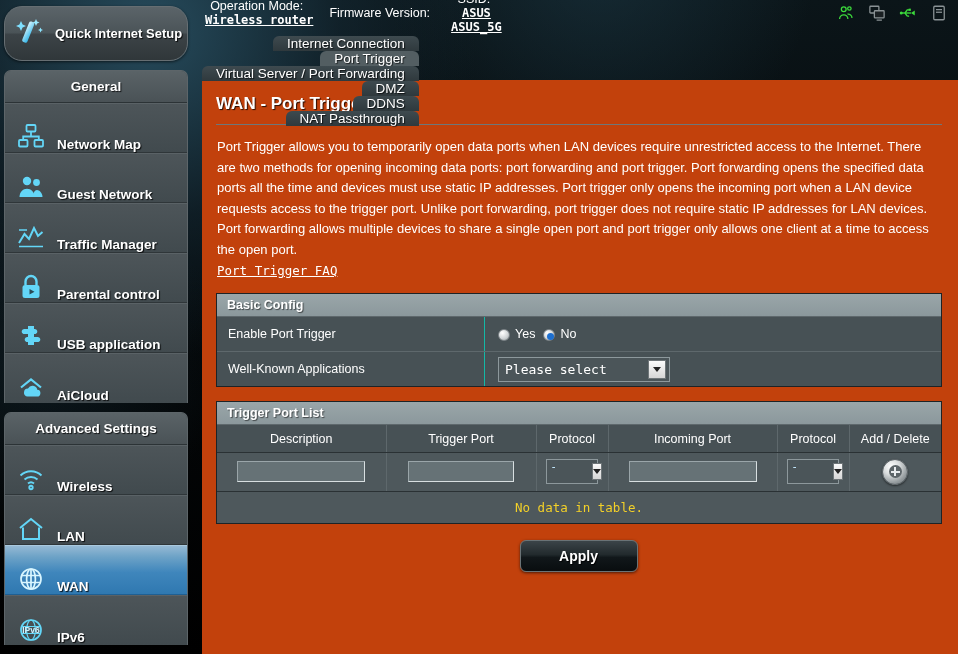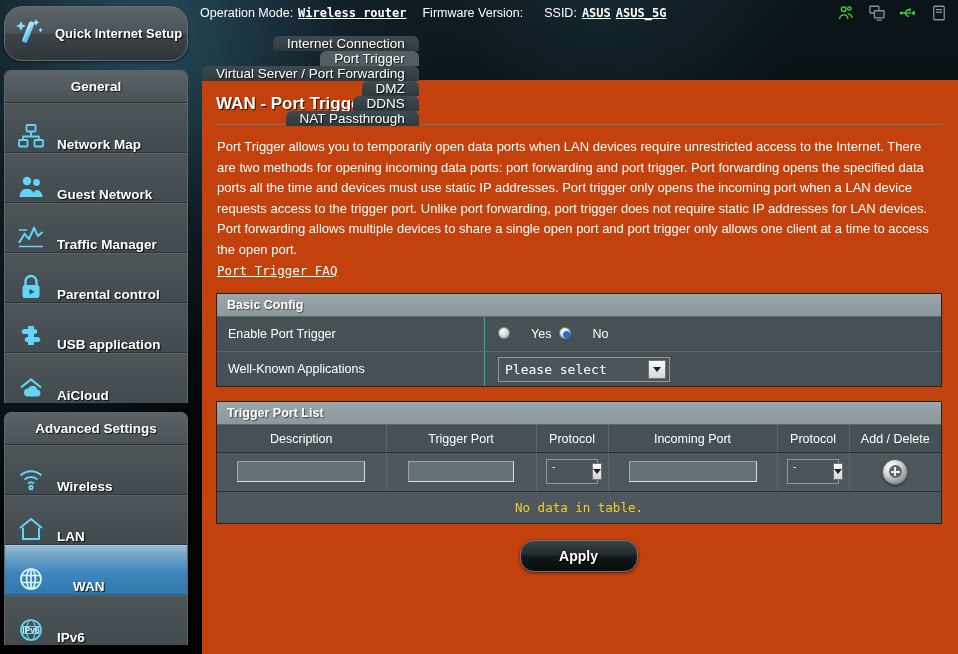--- a/index.html
+++ b/index.html
@@ -29,21 +29,21 @@
   .topbar {
     position: absolute;
     left: 200px; top: 0; width: 758px; height: 26px;
     display: flex;
     align-items: center;
     color: #ffffff;
     font-size: 12.5px;
     z-index: 6;
     white-space: nowrap;
   }
-  .topbar .field { margin-right: 16px; display: flex; align-items: center; }
+  .topbar .field { margin-right: 16px; display: flex; align-items: center; flex-direction: column; }
   .topbar .lbl { color: #ffffff; }
   .topbar .val {
     color: #ffffff;
     font-family: "DejaVu Sans Mono", monospace;
     font-size: 12px;
     font-weight: bold;
     text-decoration: underline;
     margin-left: 5px;
   }
   .topbar .spacer { flex: 1 1 auto; }
@@ -112,21 +112,20 @@
     color: #ffffff;
     font-weight: bold;
     font-size: 13.5px;
     margin-left: 11px;
     text-shadow: 1px 1px 1px rgba(0,0,0,0.85);
   }
   .nav-item.active {
     background: linear-gradient(180deg, #95b9d4 0%, #6ea3c7 22%, #3f86bc 55%, #2f78b0 100%);
     border-top: 1px solid #a9c9de;
     border-bottom: 1px solid #1f5f92;
-    gap: 16px;
   }
   .nav-item.active::after {
     content: "";
     position: absolute;
     right: -14px; top: 0;
     width: 0; height: 0;
     border-top: 25px solid transparent;
     border-bottom: 25px solid transparent;
     border-left: 14px solid #5c94bf;
   }
@@ -232,21 +231,21 @@
     align-items: center;
   }
   .form-ctrl {
     flex: 1;
     padding-left: 13px;
     display: flex;
     align-items: center;
     height: 100%;
   }
 
-  .radio-wrap { display: flex; align-items: flex-start; gap: 21px; margin-right: 8px; cursor: pointer; }
+  .radio-wrap { display: flex; align-items: flex-end; gap: 5px; margin-right: 8px; cursor: pointer; }
   .radio {
     width: 12px; height: 12px; border-radius: 50%;
     background: radial-gradient(circle at 35% 30%, #ffffff 0%, #d2d6d8 55%, #9aa0a3 100%);
     border: 1px solid #7d8488;
     display: inline-block;
     position: relative;
   }
   .radio.checked::after {
     content: "";
     position: absolute;
@@ -356,21 +355,21 @@
     height: 32px;
     display: flex; align-items: center; justify-content: center;
     color: #f3d028;
     font-family: "DejaVu Sans Mono", monospace;
     font-size: 12.5px;
   }
 
   .apply-wrap { display: flex; justify-content: center; margin-top: 16px; }
   .apply-btn {
     width: 118px; height: 32px;
-    border-radius: 14px;
+    border-radius: 6px;
     background: linear-gradient(180deg, #3b4448 0%, #222a2d 45%, #11171a 55%, #090d0f 100%);
     border: 1px solid #6a7376;
     color: #ffffff;
     font-weight: bold;
     font-size: 14px;
     display: flex; align-items: center; justify-content: center;
     cursor: pointer;
     text-shadow: 1px 1px 1px rgba(0,0,0,0.9);
     box-shadow: 0 1px 3px rgba(0,0,0,0.6);
   }

